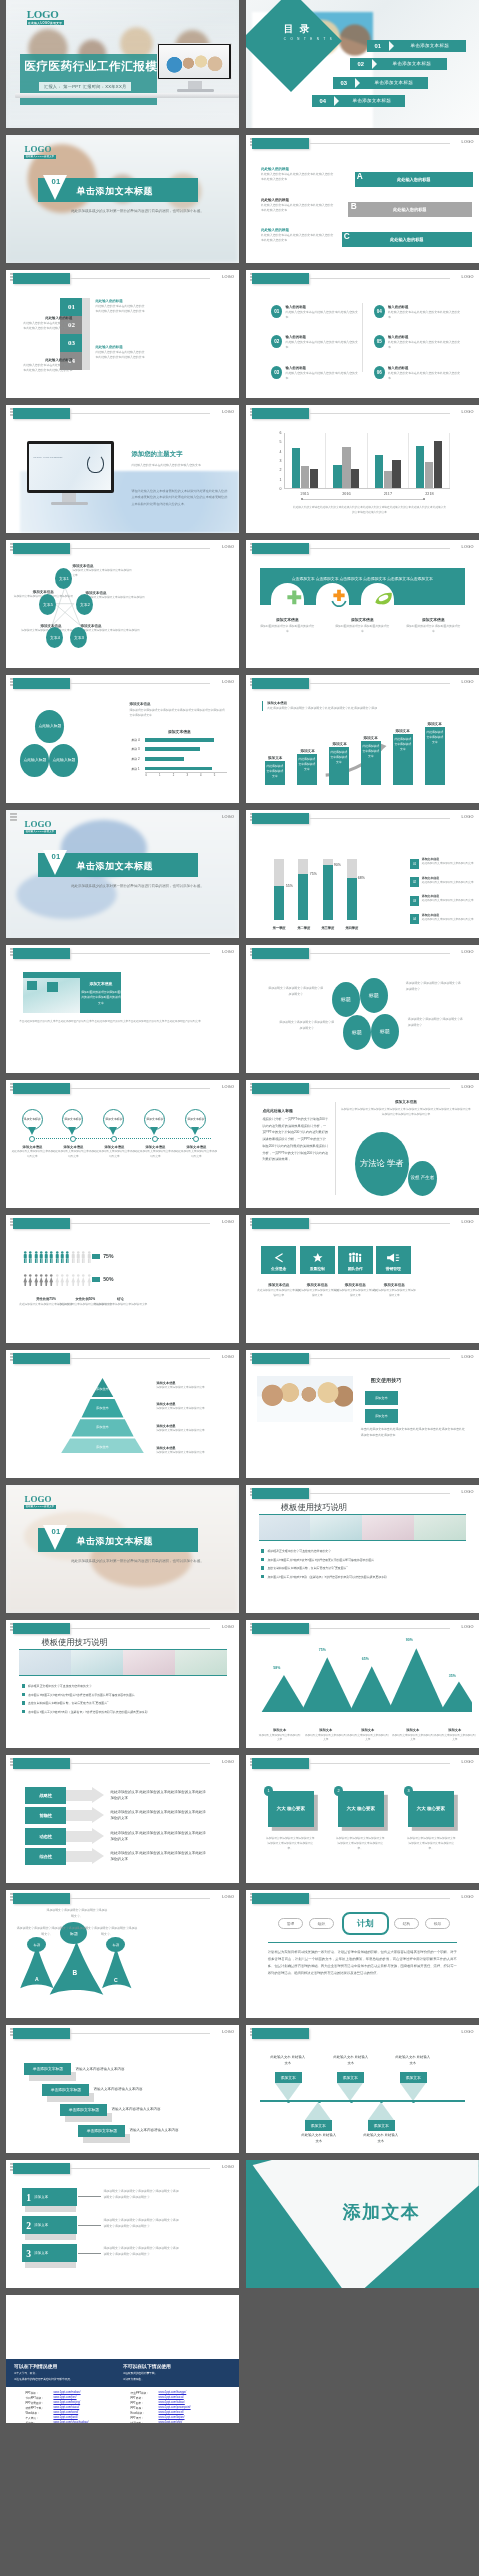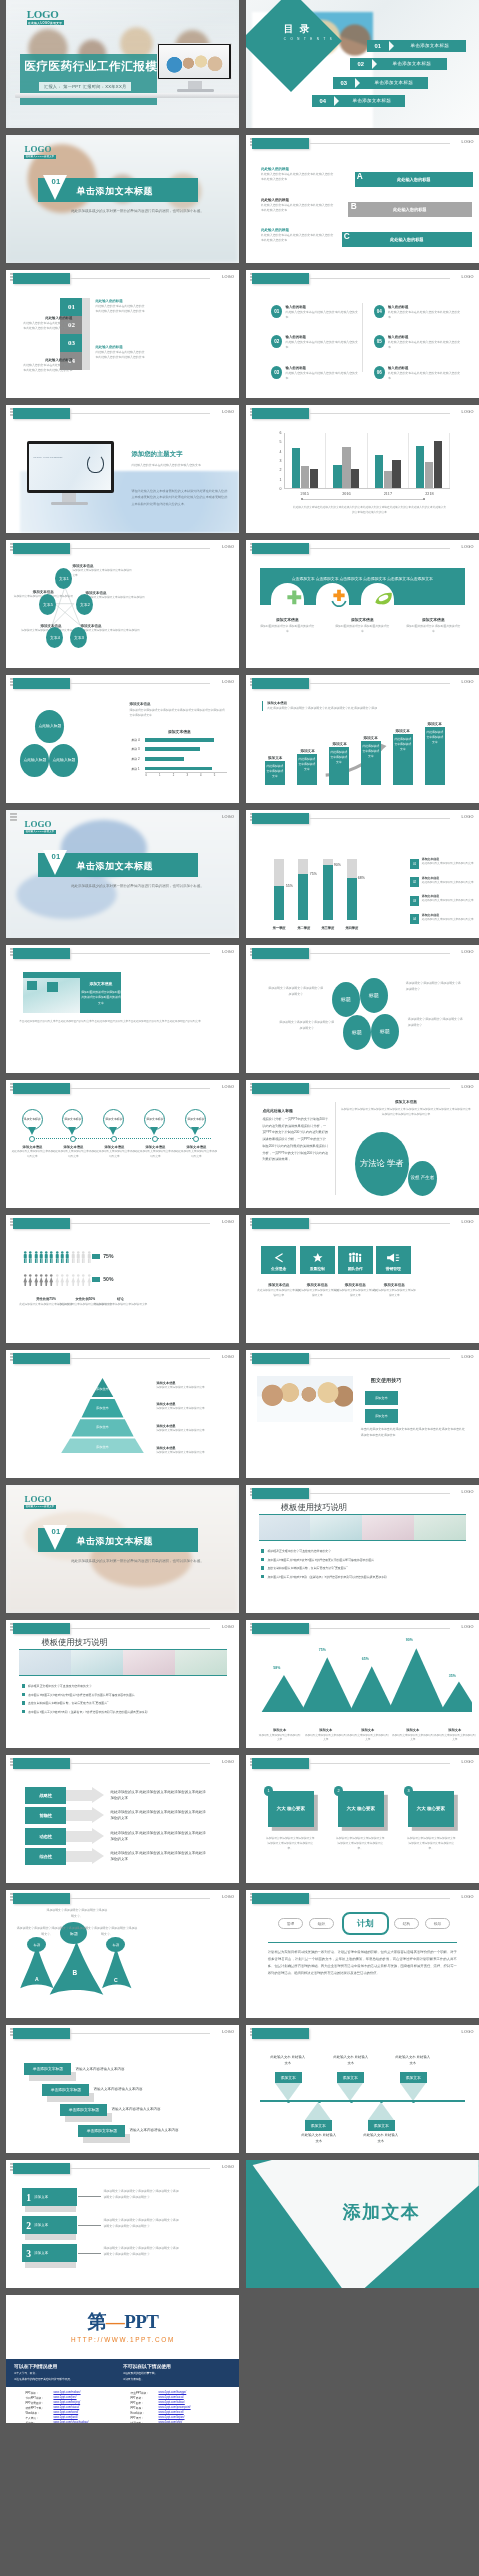--- a/index.html
+++ b/index.html
@@ -1701,24 +1701,20 @@
         <polygon points="40,0 365,0 365,40 186,201 150,201 10,8" fill="#f6f8f8"></polygon>
         <polygon points="365,60 365,201 210,201" fill="#2e9490"></polygon>
         <polygon points="40,0 170,201 150,201 14,0" fill="#6f6f6f" opacity="0"></polygon>
       </svg>
       <h1>添加文本</h1>
     </div>
   </div>
 
   <div class="row last-row">
     <div class="slide ft">
-      <div class="brand">
-        <div class="b1"><span>第</span><em>—</em><span>PPT</span></div>
-        <div class="b2">HTTP://WWW.1PPT.COM</div>
-      </div>
       <div class="blue">
         <div class="col">
           <h5>可以在下列情况使用</h5>
           <div>※<span>个人学习、研究。</span></div>
           <div>※<span>推见模板中的内容用于其它幻灯片母版中使用。</span></div>
         </div>
         <div class="col">
           <h5>不可以在以下情况使用</h5>
           <div>※<span>任何形式的在线付费下载。</span></div>
           <div>※<span>刻录光盘销售。</span></div>

